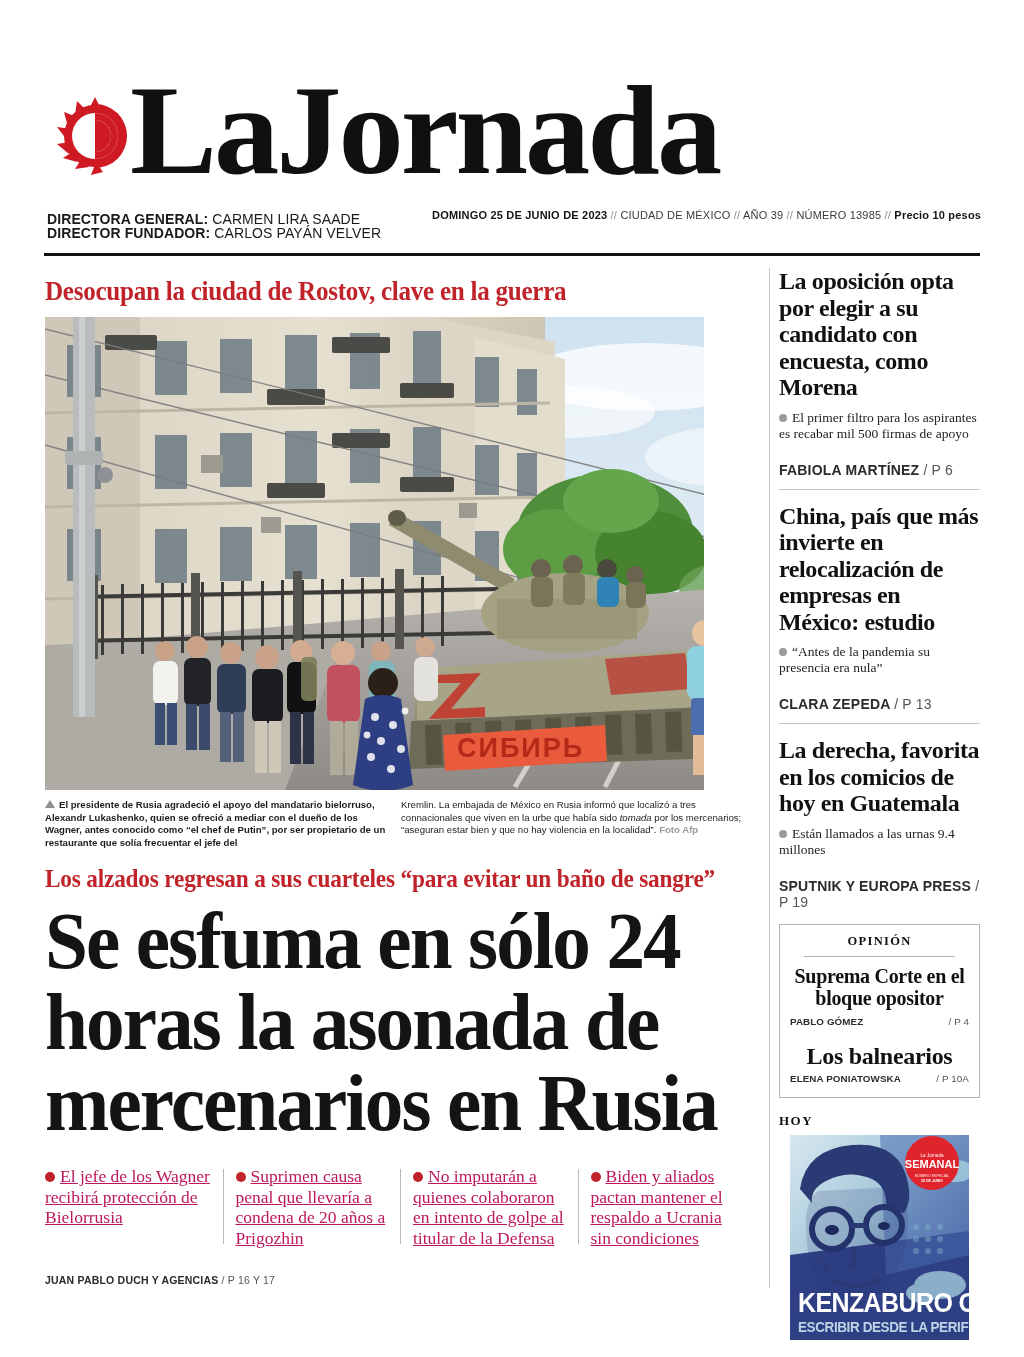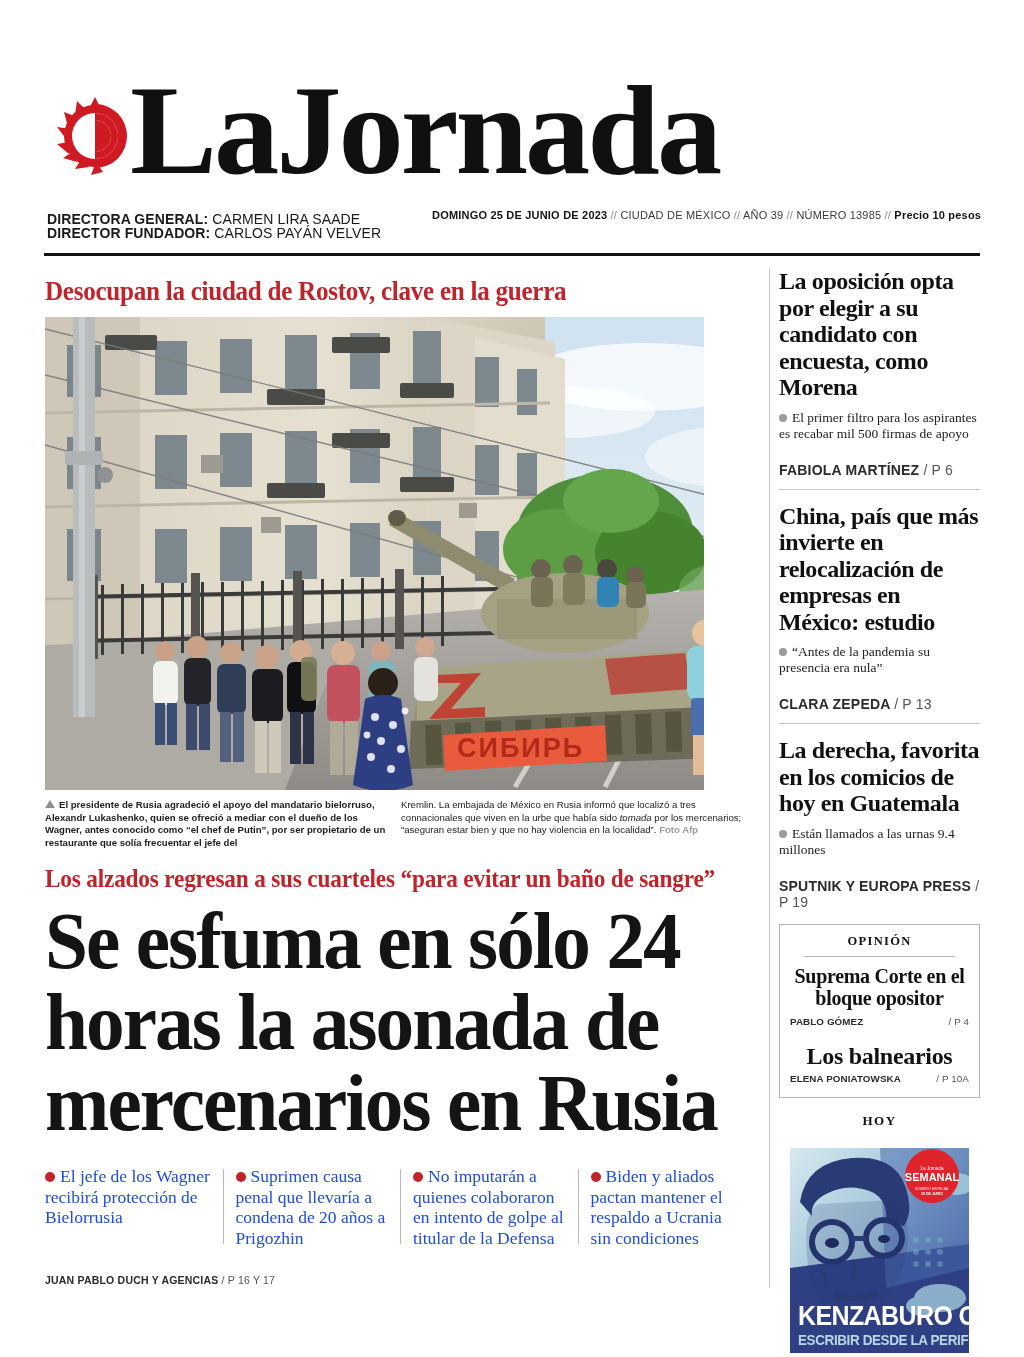--- a/index.html
+++ b/index.html
@@ -102,21 +102,21 @@
 
   
   .decks { display:flex; margin-top:22px; border-top:0; }
   .deck { width:177.5px; padding:0 12px 0 0; position:relative; }
   .deck + .deck { padding-left:13px; }
   .deck + .deck:before {
     content:""; position:absolute; left:0; top:3px; bottom:4px; width:1px; background:#b9b9b9;
   }
   .deck p {
     font-family:"Liberation Serif", serif;
-    font-size:17.5px; line-height:20.5px; color:#1d4ed8;
+    font-size:17.5px; line-height:20.5px; color:#be185d;text-decoration:underline;
   }
   .dot-red {
     display:inline-block; width:10px; height:10px; border-radius:50%;
     background:#c0232a; margin-right:5px; vertical-align:baseline; position:relative; top:0px;
   }
   .byline-main {
     margin-top:26px; font-size:10.5px; font-weight:700; color:#2a2a2a; letter-spacing:0.2px;
   }
   .byline-main .pg { font-weight:400; color:#555; }
 
@@ -160,22 +160,22 @@
   }
   .op-by .pg { font-weight:400; color:#555; }
   .op-head2 {
     font-family:"Liberation Serif", serif; font-weight:700; color:#111;
     font-size:24px; line-height:22px; margin-top:18px; letter-spacing:-0.3px;
   }
 
   
   .hoy-wrap { margin-top:15px; width:201px; }
   .hoy-title {
-    text-align:center; font-family:"Liberation Serif", serif; font-weight:700;
-    font-size:13px; letter-spacing:1.5px; color:#111; margin-bottom:19px;
+    text-align:left; font-family:"Liberation Serif", serif; font-weight:700;
+    font-size:13px; letter-spacing:1.5px; color:#111; margin-bottom:6px;
   }
   .hoy-cover { width:179px; height:205px; margin:0 auto; position:relative; overflow:hidden; }
   .hoy-cover svg { display:block; width:179px; height:205px; }
 </style>
 </head>
 <body>
 
 <div class="page">
 
   <div class="masthead">

